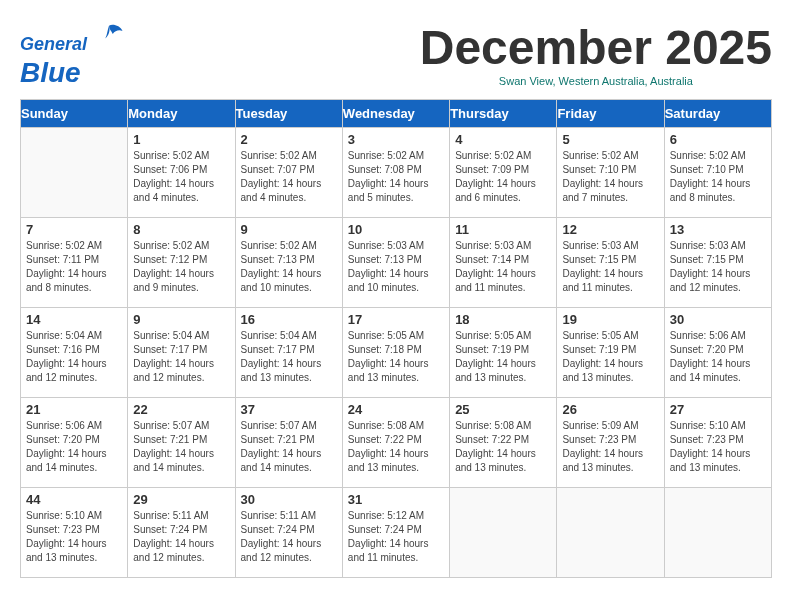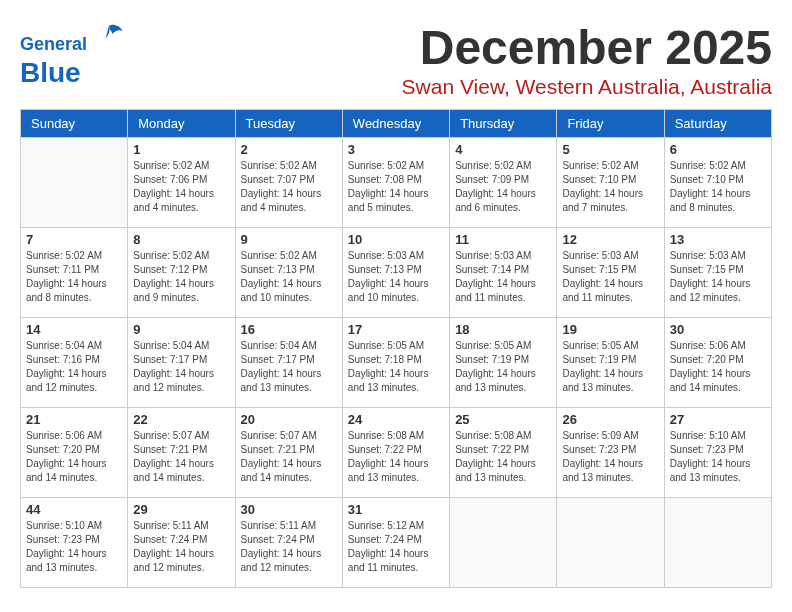--- a/index.html
+++ b/index.html
@@ -18,52 +18,54 @@
     }
     .logo {
       display: flex;
       align-items: center;
     }
     .logo-text {
       font-size: 18px;
       font-weight: bold;
       color: #333;
       line-height: 1.2;
+      font-style: italic;
     }
     .logo-text span {
       color: #1565c0;
     }
     .logo-bird {
       width: 30px;
       height: 30px;
       margin-left: 2px;
     }
     .title-section {
       text-align: right;
     }
     .month-title {
       font-size: 48px;
       font-weight: bold;
       color: #333;
     }
     .location-title {
-      font-size: 21px;
-      color: #b91c1c;
+      font-size: 11px;
+      color: #0f766e;
+      text-align: center;
     }
     .calendar {
       width: 100%;
       border-collapse: collapse;
       border: 1px solid #ccc;
     }
     .calendar th {
       background-color: #1565c0;
       color: white;
-      padding: 6px 10px;
+      padding: 6px 0;
       font-size: 13px;
-      font-weight: normal;
+      font-weight: bold;
       border: 1px solid #ccc;
       text-align: left;
     }
     .calendar td {
       border: 1px solid #ccc;
       vertical-align: top;
       padding: 4px 5px;
       width: 107px;
       min-height: 90px;
     }
@@ -213,21 +215,21 @@
       <tr class="week-row">
         <td>
           <span class="day-number">21</span>
           <div class="day-info">Sunrise: 5:06 AM<br>Sunset: 7:20 PM<br>Daylight: 14 hours and 14 minutes.</div>
         </td>
         <td>
           <span class="day-number">22</span>
           <div class="day-info">Sunrise: 5:07 AM<br>Sunset: 7:21 PM<br>Daylight: 14 hours and 14 minutes.</div>
         </td>
         <td>
-          <span class="day-number">20</span>
+          <span class="day-number">37</span>
           <div class="day-info">Sunrise: 5:07 AM<br>Sunset: 7:21 PM<br>Daylight: 14 hours and 14 minutes.</div>
         </td>
         <td>
           <span class="day-number">24</span>
           <div class="day-info">Sunrise: 5:08 AM<br>Sunset: 7:22 PM<br>Daylight: 14 hours and 13 minutes.</div>
         </td>
         <td>
           <span class="day-number">25</span>
           <div class="day-info">Sunrise: 5:08 AM<br>Sunset: 7:22 PM<br>Daylight: 14 hours and 13 minutes.</div>
         </td>

